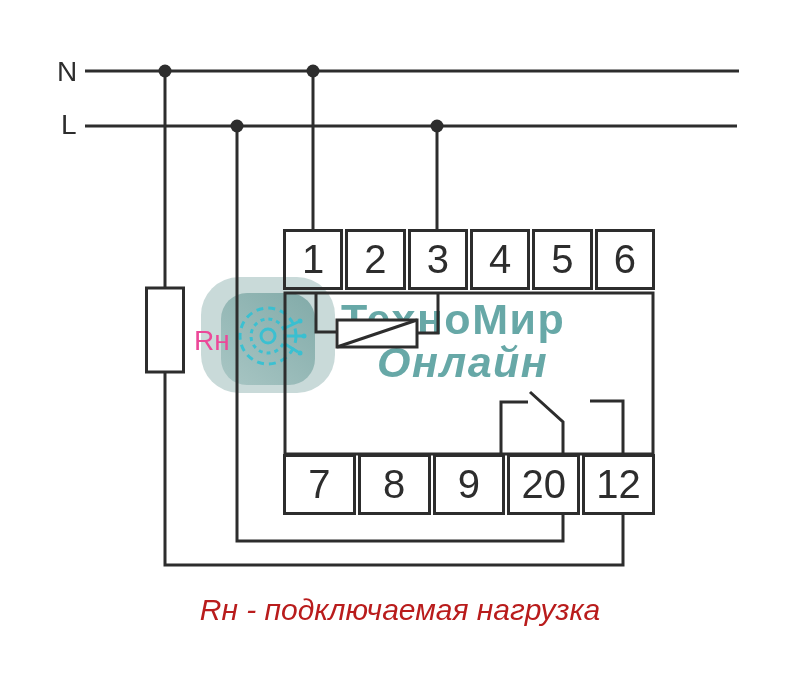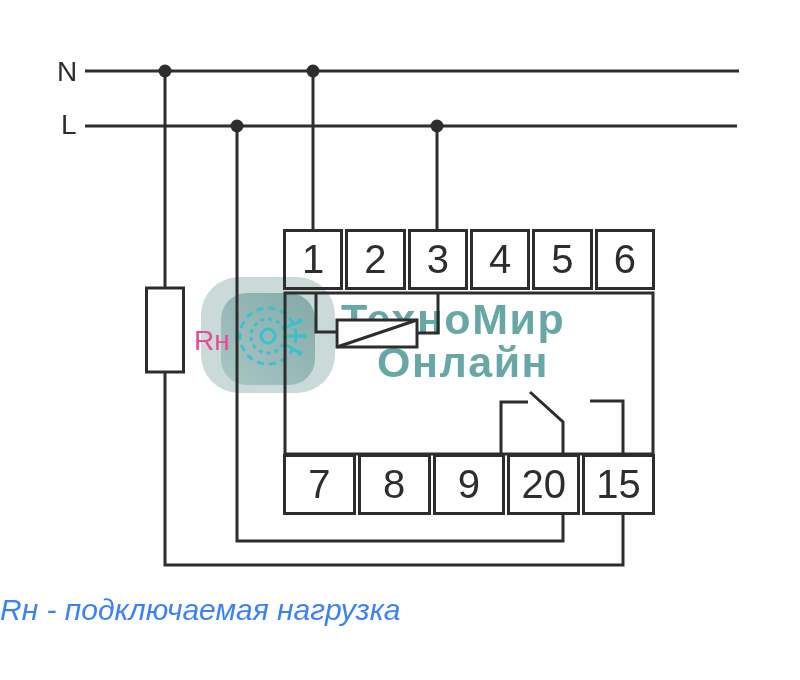--- a/index.html
+++ b/index.html
@@ -11,35 +11,35 @@
   .labels{position:absolute;inset:0;z-index:3;pointer-events:none;}
   
   .badge-outer{position:absolute;left:201px;top:277px;width:134px;height:116px;
                border-radius:38px;background:#bfd4d2;opacity:0.85;}
   .badge-inner{position:absolute;left:221px;top:293px;width:94px;height:92px;
                border-radius:26px;background:linear-gradient(220deg,#7ea8a6,#a7c5c3);opacity:0.95;}
   .gear-svg{position:absolute;left:228px;top:298px;}
   .wm-text{position:absolute;color:#67a8a7;font-weight:bold;line-height:1;
            letter-spacing:1.5px;font-size:43px;}
   .wm-line1{left:341px;top:298px;}
-  .wm-line2{left:377px;top:341px;}
+  .wm-line2{left:377px;top:341px;font-style:italic;}
   
   .term-row{position:absolute;left:283px;width:372px;height:61px;display:flex;gap:2px;z-index:2;}
   .term-row.top{top:229px;}
   .term-row.bottom{top:454px;}
   .term-cell{flex:1;box-sizing:border-box;border:3px solid #2d2d2d;background:transparent;
              display:flex;align-items:center;justify-content:center;
              font-size:40px;font-weight:300;color:#2d2d2d;}
   
   .line-label{position:absolute;font-size:28px;color:#2d2d2d;line-height:1;}
   .label-n{left:57px;top:58px;}
   .label-l{left:61px;top:111px;}
   .load-label{position:absolute;left:194px;top:317px;font-size:28px;color:#ec4899;line-height:1;margin-top:10px;}
-  .caption{position:absolute;left:0;top:593px;width:100%;
-           font-size:30px;font-style:italic;color:#3b82f6;}
+  .caption{position:absolute;left:0;top:593px;width:100%;text-align:center;
+           font-size:30px;font-style:italic;color:#b91c1c;}
 </style>
 </head>
 <body>
 
 <div id="stage">
 
   <div class="wm-layer">
     <div class="badge-outer"></div>
     <div class="badge-inner"></div>
     <svg class="gear-svg" width="84" height="80" viewBox="0 0 84 80">
@@ -100,21 +100,21 @@
     <div class="term-cell">3</div>
     <div class="term-cell">4</div>
     <div class="term-cell">5</div>
     <div class="term-cell">6</div>
   </div>
   <div class="term-row bottom">
     <div class="term-cell">7</div>
     <div class="term-cell">8</div>
     <div class="term-cell">9</div>
     <div class="term-cell">20</div>
-    <div class="term-cell">15</div>
+    <div class="term-cell">12</div>
   </div>
 
   <div class="labels">
     <div class="line-label label-n">N</div>
     <div class="line-label label-l">L</div>
     <div class="load-label">Rн</div>
     <div class="caption">Rн - подключаемая нагрузка</div>
   </div>
 
 </div>

